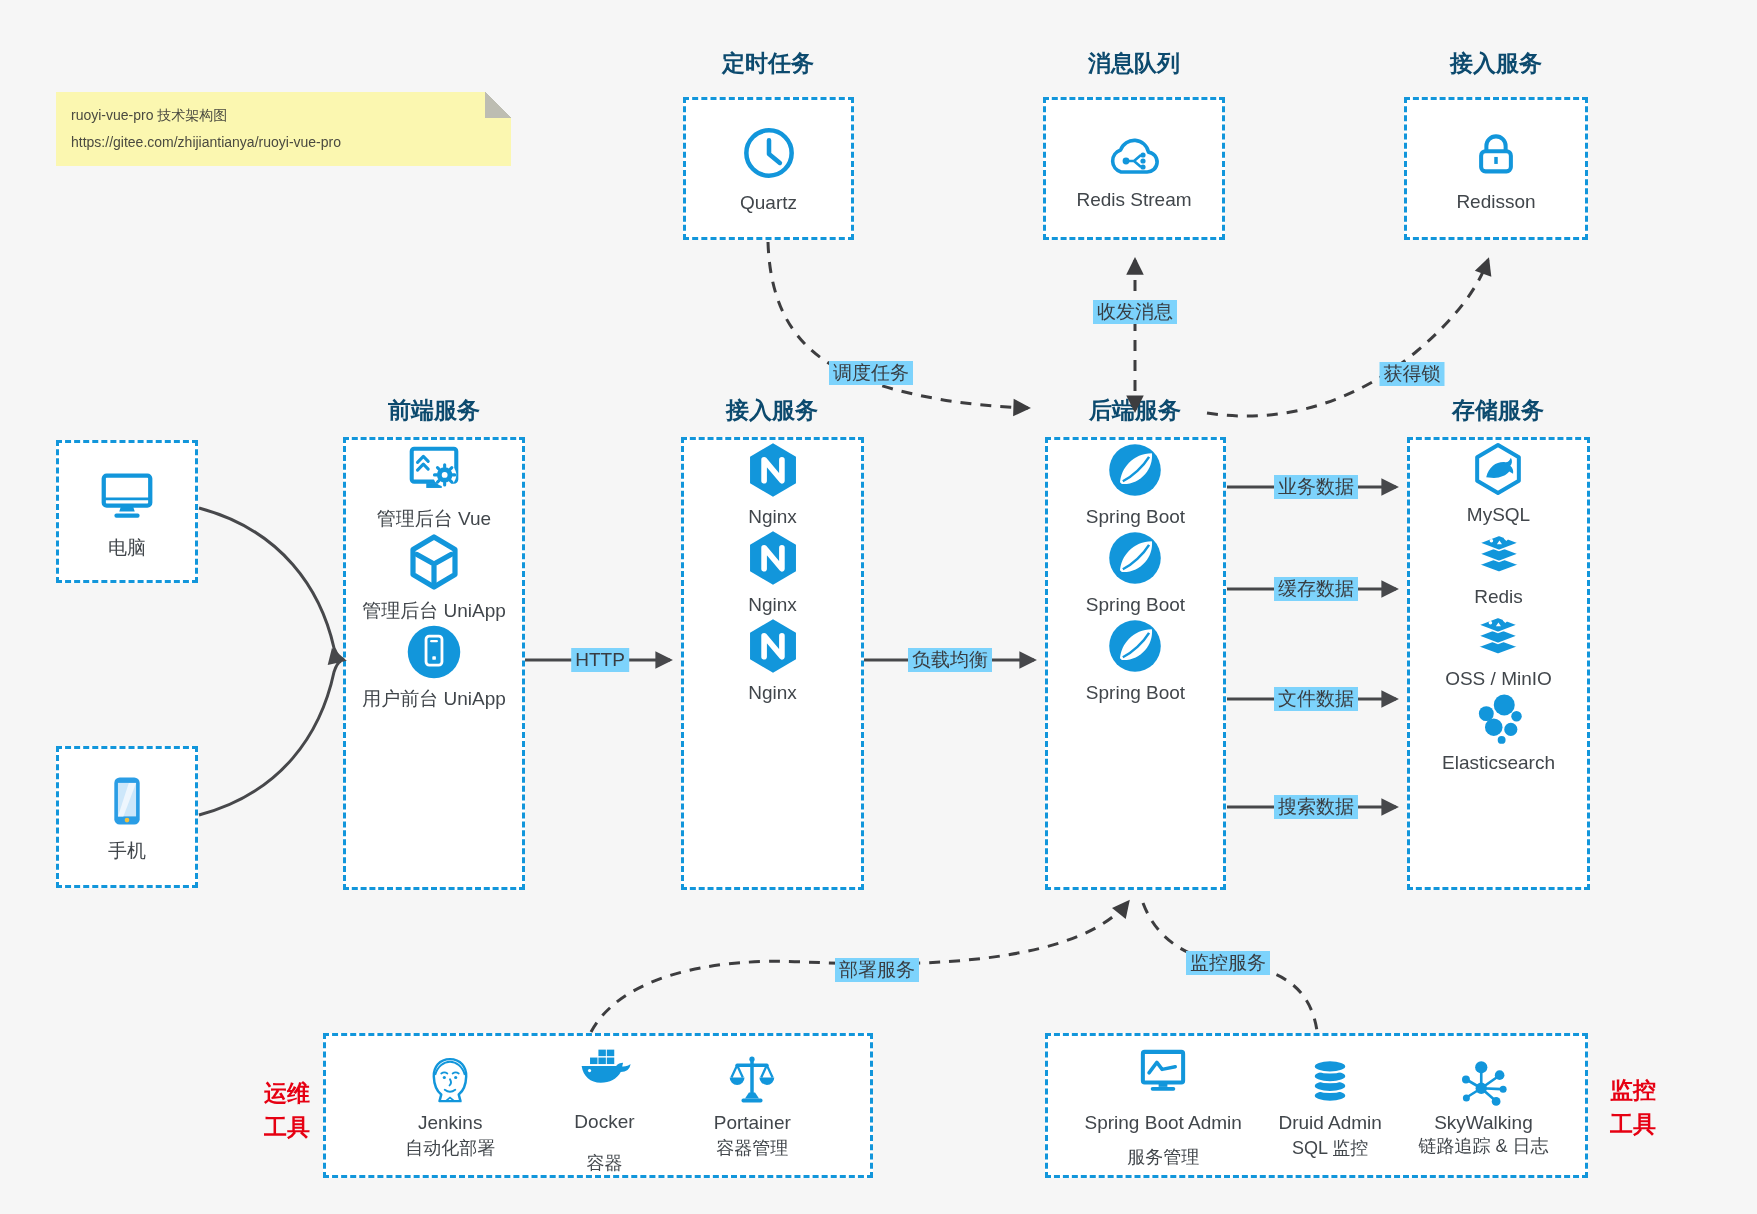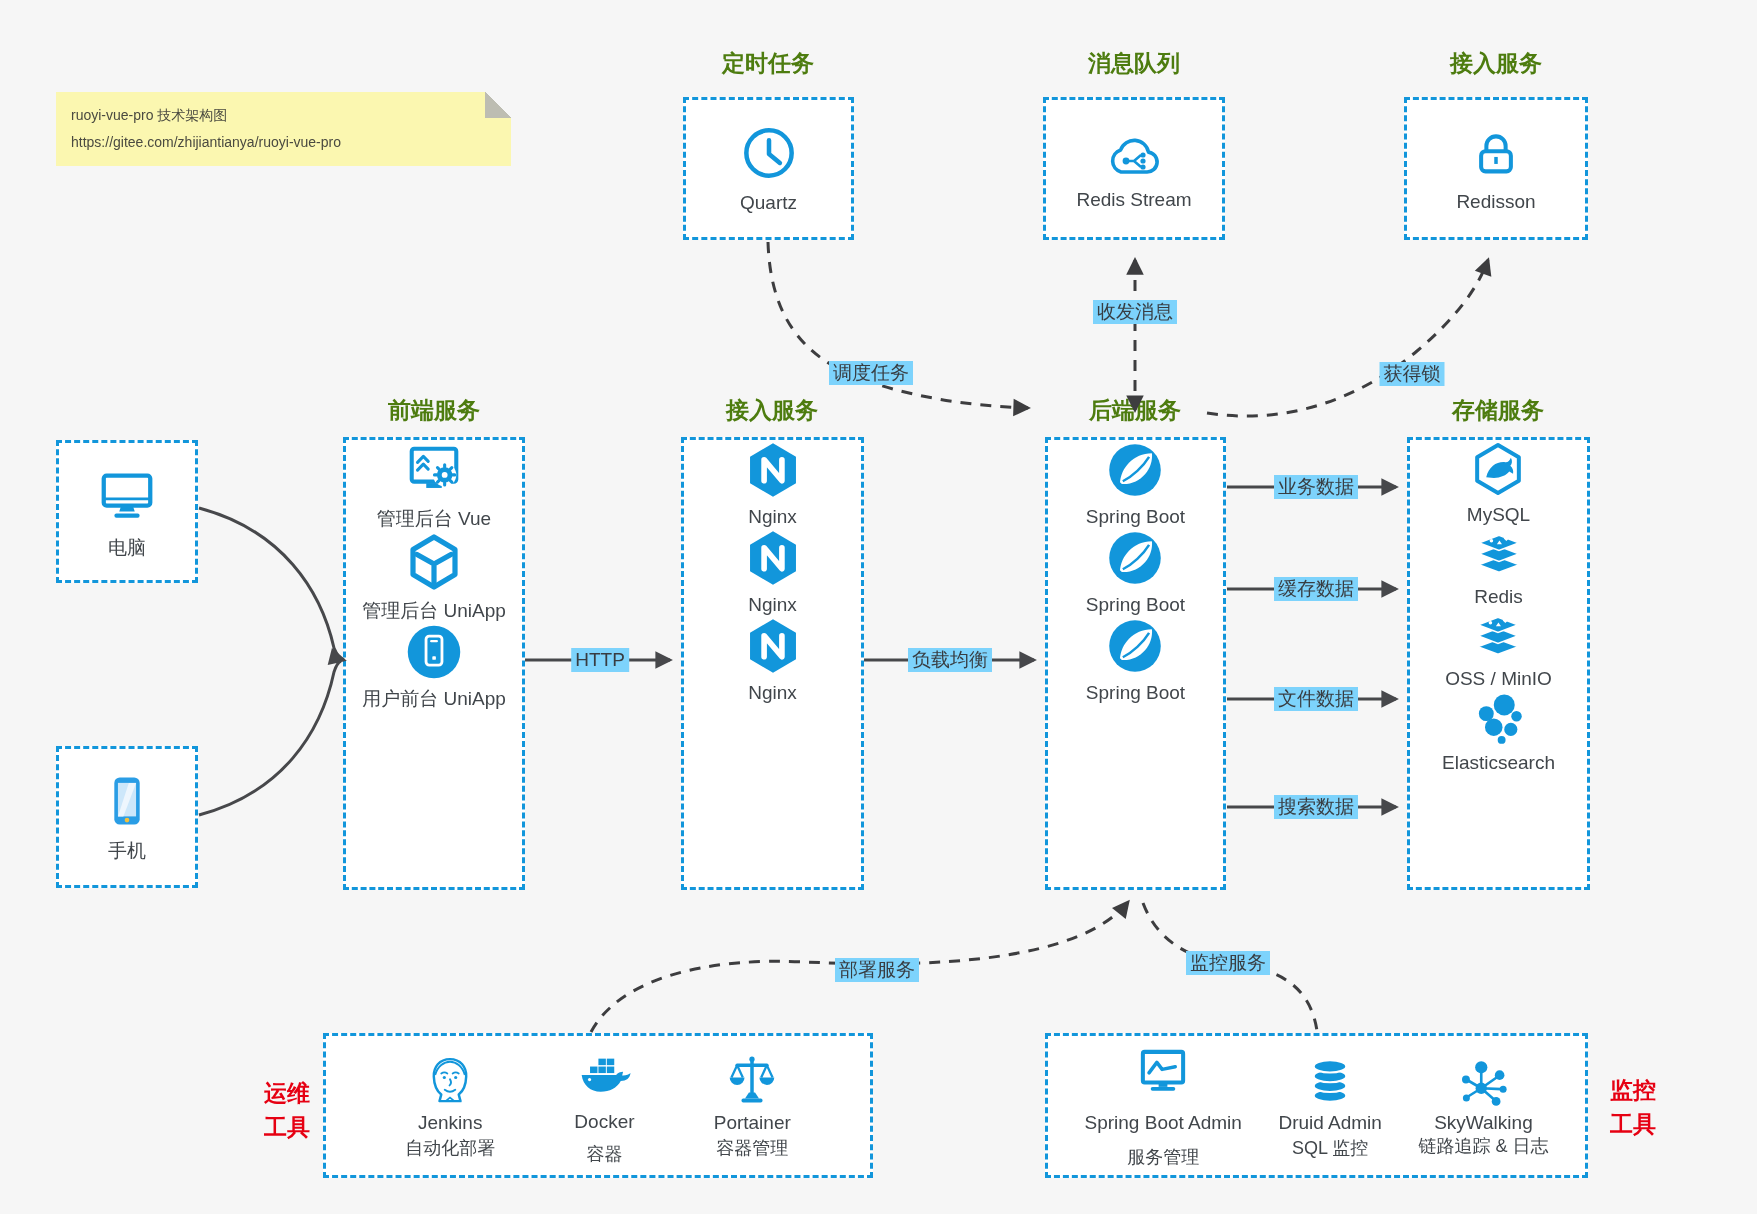--- a/index.html
+++ b/index.html
@@ -6,21 +6,21 @@
   .canvas{position:relative;width:1757px;height:1214px;background:#f6f6f6;overflow:hidden;
           font-family:"Liberation Sans",sans-serif;}
   .dbox{position:absolute;border:3px dashed #1296db;background:#fff;box-sizing:border-box;
         display:flex;align-items:center;z-index:2;}
   .vcol{flex-direction:column;justify-content:flex-start;}
   .hrow{flex-direction:row;justify-content:space-evenly;}
   .center1{flex-direction:column;justify-content:center;gap:10px;}
   .node{display:flex;flex-direction:column;align-items:center;gap:6px;}
   .node-label{font-size:19px;color:#41464b;white-space:nowrap;line-height:22px;}
   .node-desc{font-size:18px;color:#41464b;white-space:nowrap;line-height:22px;}
-  .sec-title{position:absolute;transform:translate(-50%,-50%);color:#4d7c0f;font-size:23px;
+  .sec-title{position:absolute;transform:translate(-50%,-50%);color:#0c4a6e;font-size:23px;
              font-weight:bold;white-space:nowrap;z-index:3;}
   .side-title{position:absolute;transform:translate(-50%,-50%);color:#e60012;font-size:23px;
               font-weight:bold;text-align:center;line-height:34px;white-space:pre-line;z-index:3;}
   .edge-label{position:absolute;transform:translate(-50%,-50%);font-size:19px;color:#383d42;
               background:#7dd3fc;padding:0 4px;white-space:nowrap;z-index:5;line-height:24px;}
   .arrows{position:absolute;left:0;top:0;z-index:4;pointer-events:none;}
   .note{position:absolute;left:56px;top:92px;width:455px;height:74px;background:#fbf7b0;
         box-sizing:border-box;padding:10px 0 0 15px;z-index:2;}
   .note div{font-size:14px;color:#4a4a40;line-height:27px;white-space:nowrap;}
   .note-fold{position:absolute;right:0;top:0;width:26px;height:26px;
@@ -269,21 +269,21 @@
             <circle cx="25.5" cy="28" r="1.8" fill="#1296db"></circle>
             <circle cx="38.5" cy="28" r="1.8" fill="#1296db"></circle>
             <path d="M22 23.5 q3.5 -2.5 7 0 M35 23.5 q3.5 -2.5 7 0" stroke="#1296db" stroke-width="2" fill="none" stroke-linecap="round"></path>
             <path d="M32 30 q2.5 4.5 -0.5 7 M26 42 q6 4.5 12 0" stroke="#1296db" stroke-width="2.2" fill="none" stroke-linecap="round"></path>
             <path d="M27 55 l5 -4 5 4" stroke="#1296db" stroke-width="2" fill="none"></path>
           </svg>
       </span>
       <span class="node-label">Jenkins</span>
       <span class="node-desc">自动化部署</span>
     </div>
-    <div class="node" style="gap:10px">
+    <div class="node" style="gap:19px">
       <span class="icon">
         <svg viewBox="0 0 64 58" width="60" height="54">
             <g fill="#1296db">
               <rect x="17" y="21" width="8" height="7"></rect>
               <rect x="26" y="21" width="8" height="7"></rect>
               <rect x="35" y="21" width="8" height="7"></rect>
               <rect x="26" y="12.5" width="8" height="7"></rect>
               <rect x="35" y="12.5" width="8" height="7"></rect>
             </g>
             <path d="M8 30 H45 C47 27.5 49.5 26.5 52.5 26.5 L51.5 30.5 C55.5 30.7 58.5 30 60.5 28 C59.8 33.5 56 36.5 50 36.5 C46 44 38 48 28.5 48 C17.5 48 9.5 41 8 30 Z" fill="#1296db"></path>

